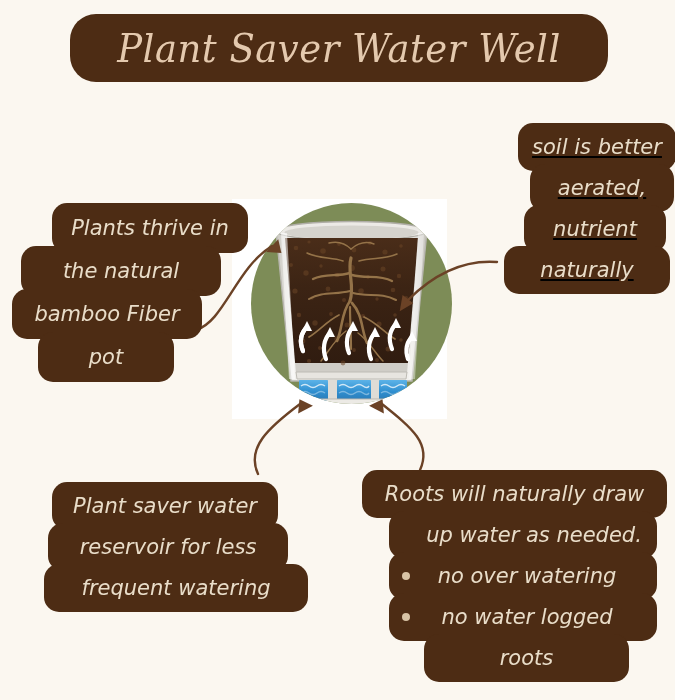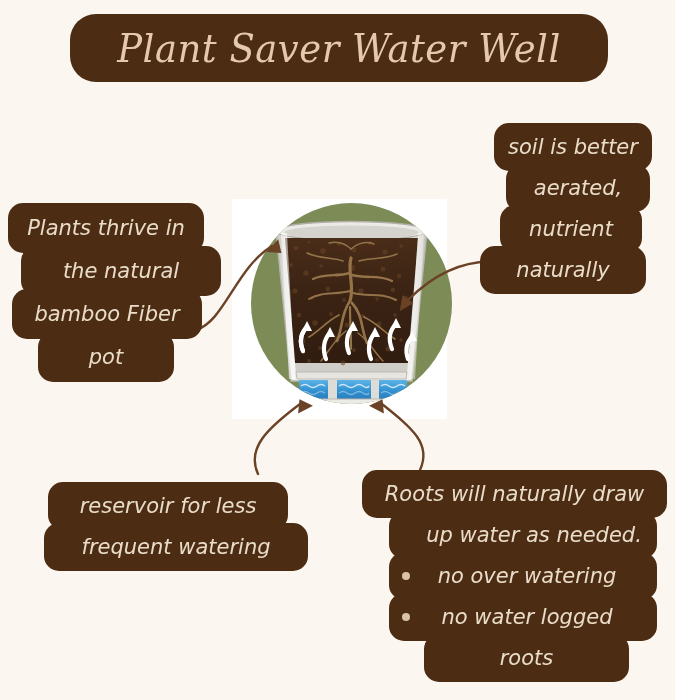--- a/index.html
+++ b/index.html
@@ -59,39 +59,40 @@
     font-style: italic;
     font-size: 21px;
     line-height: 1;
     display: flex;
     align-items: center;
     box-sizing: border-box;
     border-radius: 15px;
     padding: 0 13px;
     margin-top: -7px;
     white-space: nowrap;
+    margin-left: 44px;
   }
   .callout .line:first-child { margin-top: 0; }
   .callout.align-left  .line { align-self: flex-start; justify-content: center; }
 
   .bullet-line { }
   .bullet-dot {
     width: 8px;
     height: 8px;
     border-radius: 50%;
     background: #d8c3a5;
     flex: 0 0 auto;
     display: inline-block;
   }
 
   
   #callout-left     { left: 8px;  top: 203px; width: 196px; }
   #callout-left .line { height: 50px; }
 
-  #callout-right    { left: 480px; top: 123px; width: 172px; }
+  #callout-right    { left: 504px; top: 123px; width: 172px; text-decoration: underline; }
   #callout-right .line { height: 48px; }
 
   #callout-bottom-left { left: 38px; top: 482px; width: 254px; }
   #callout-bottom-left .line { height: 48px; }
 
   #callout-bottom-right { left: 352px; top: 470px; width: 305px; }
   #callout-bottom-right .line { height: 48px; }
 
   
   .photo-plate {
@@ -322,20 +323,21 @@
   </div>
 
   <div class="callout align-left" id="callout-right">
     <div class="line" style="width:158px; margin-left:14px;">soil is better</div>
     <div class="line" style="width:144px; margin-left:26px;">aerated,</div>
     <div class="line" style="width:142px; margin-left:20px;">nutrient</div>
     <div class="line" style="width:166px; margin-left:0px;">naturally</div>
   </div>
 
   <div class="callout align-left" id="callout-bottom-left">
+    <div class="line" style="width:226px; margin-left:14px;">Plant saver water</div>
     <div class="line" style="width:240px; margin-left:10px;">reservoir for less</div>
     <div class="line" style="width:264px; margin-left:6px;">frequent watering</div>
   </div>
 
   <div class="callout align-left" id="callout-bottom-right">
     <div class="line" style="width:305px; margin-left:10px;">Roots will naturally draw</div>
     <div class="line" style="width:268px; margin-left:37px; justify-content:center;padding-left:35px;">up water as needed.</div>
 
     <div class="line bullet-line" style="width:268px; margin-left:37px;">
       <span class="bullet-dot"></span>

